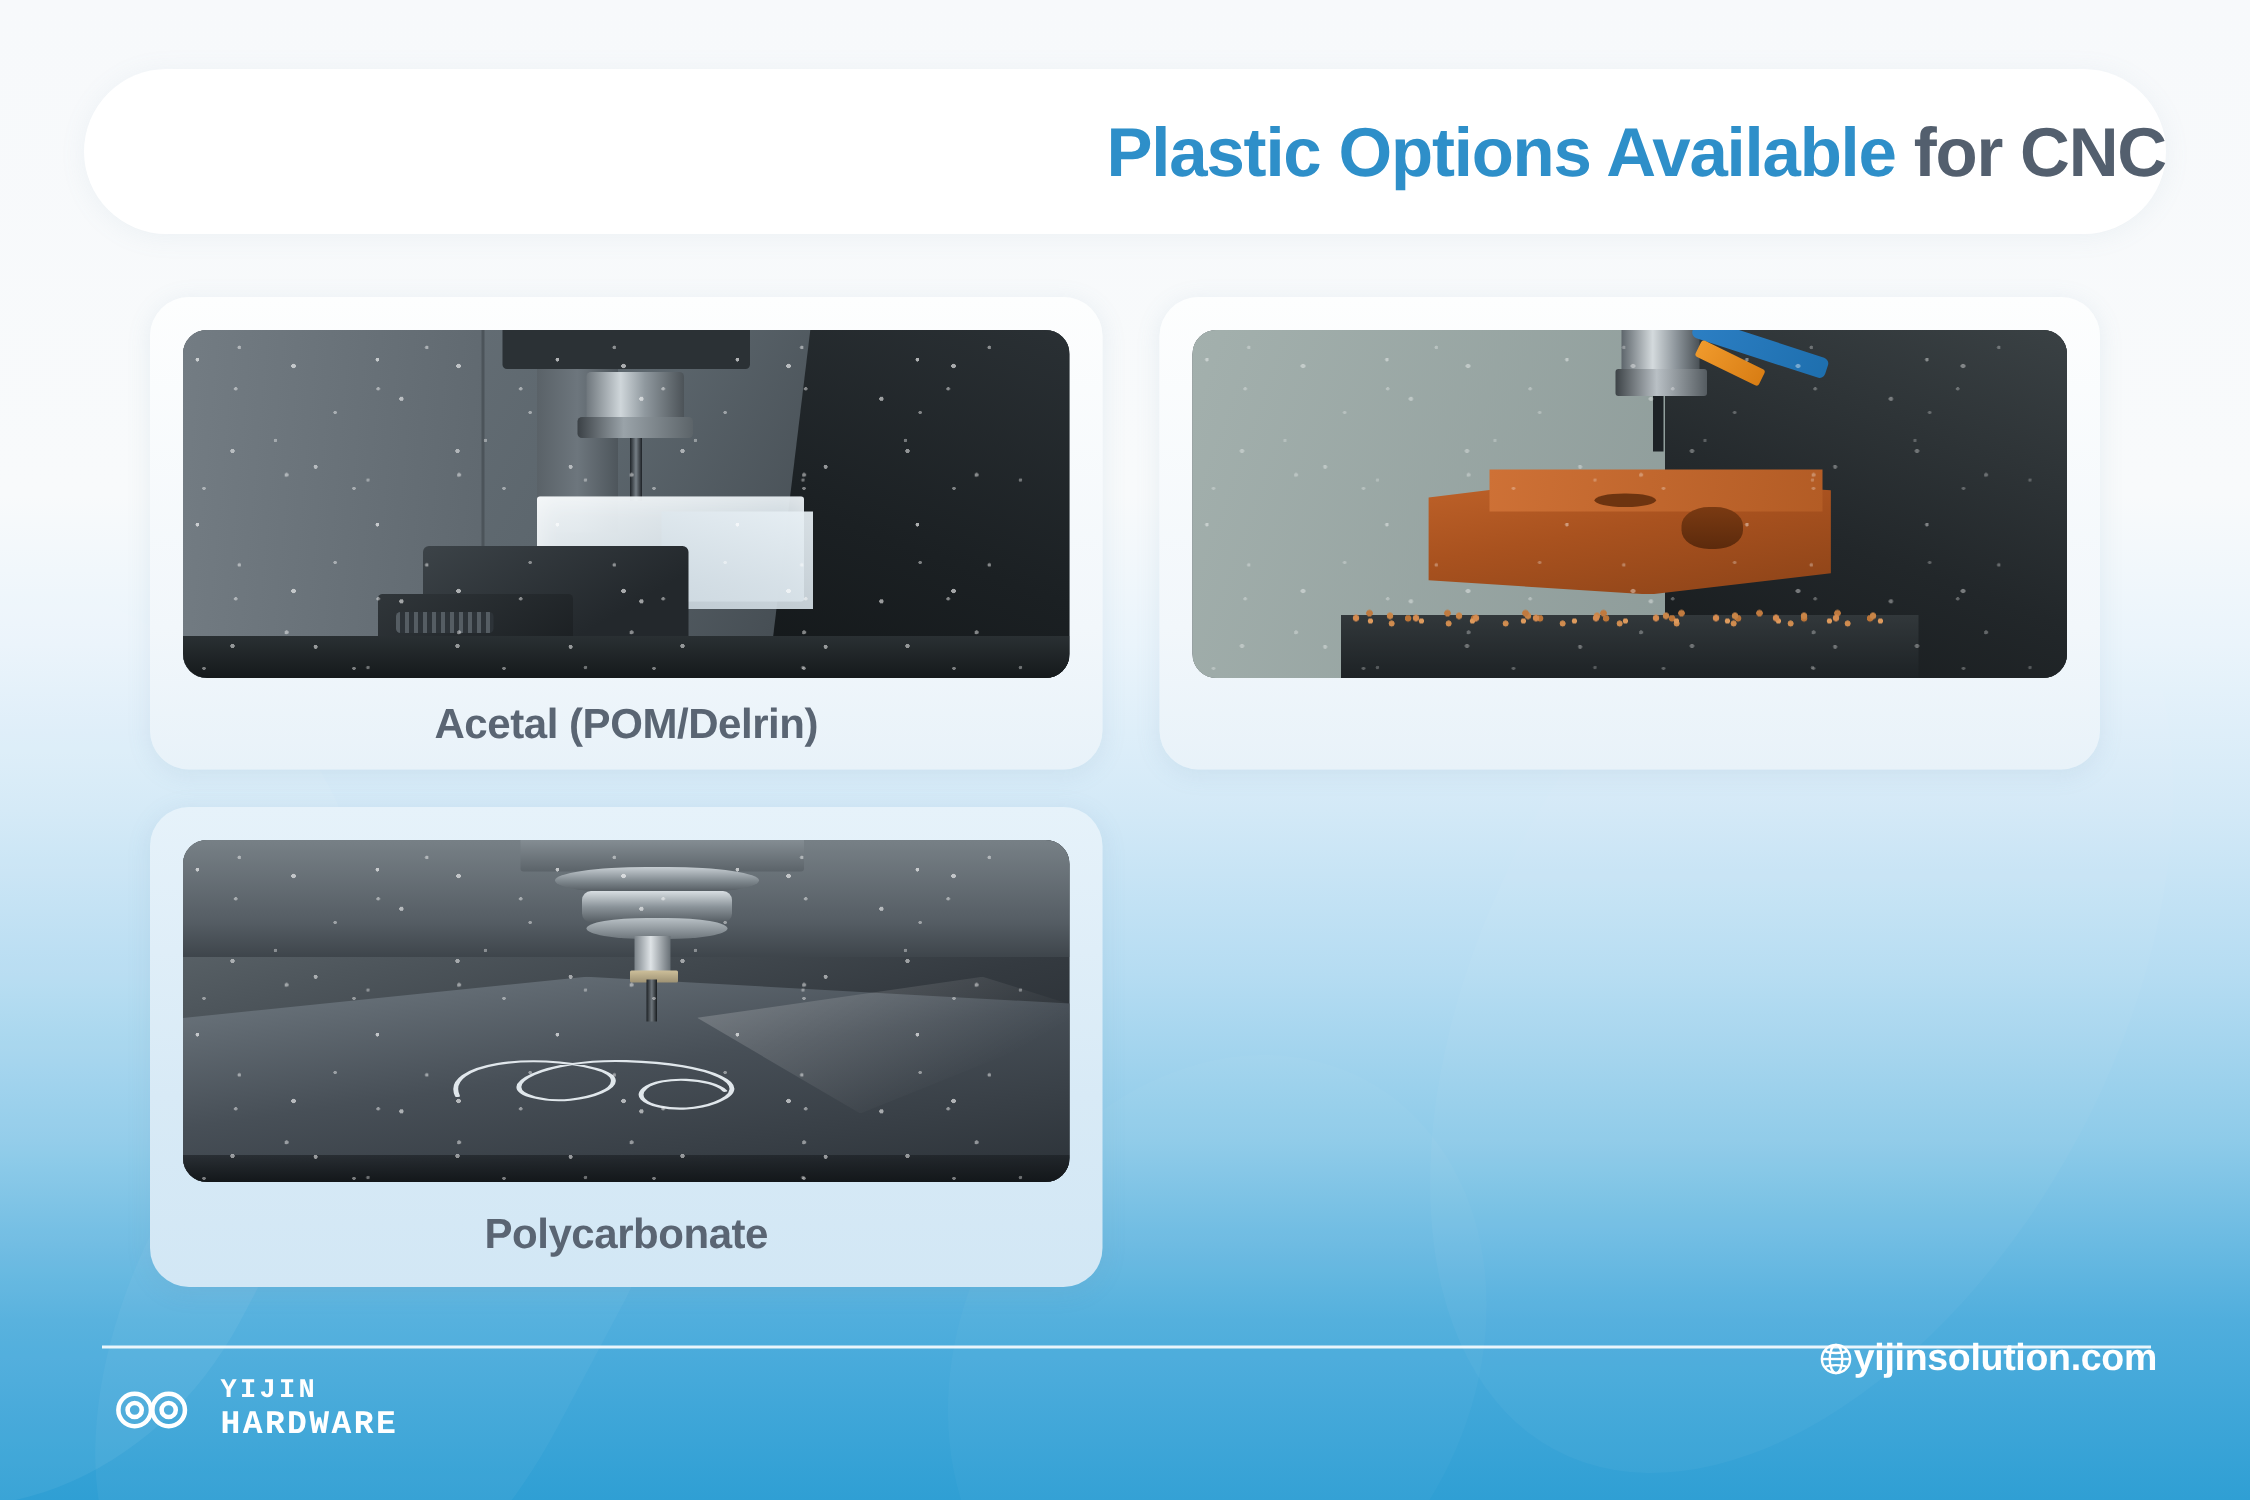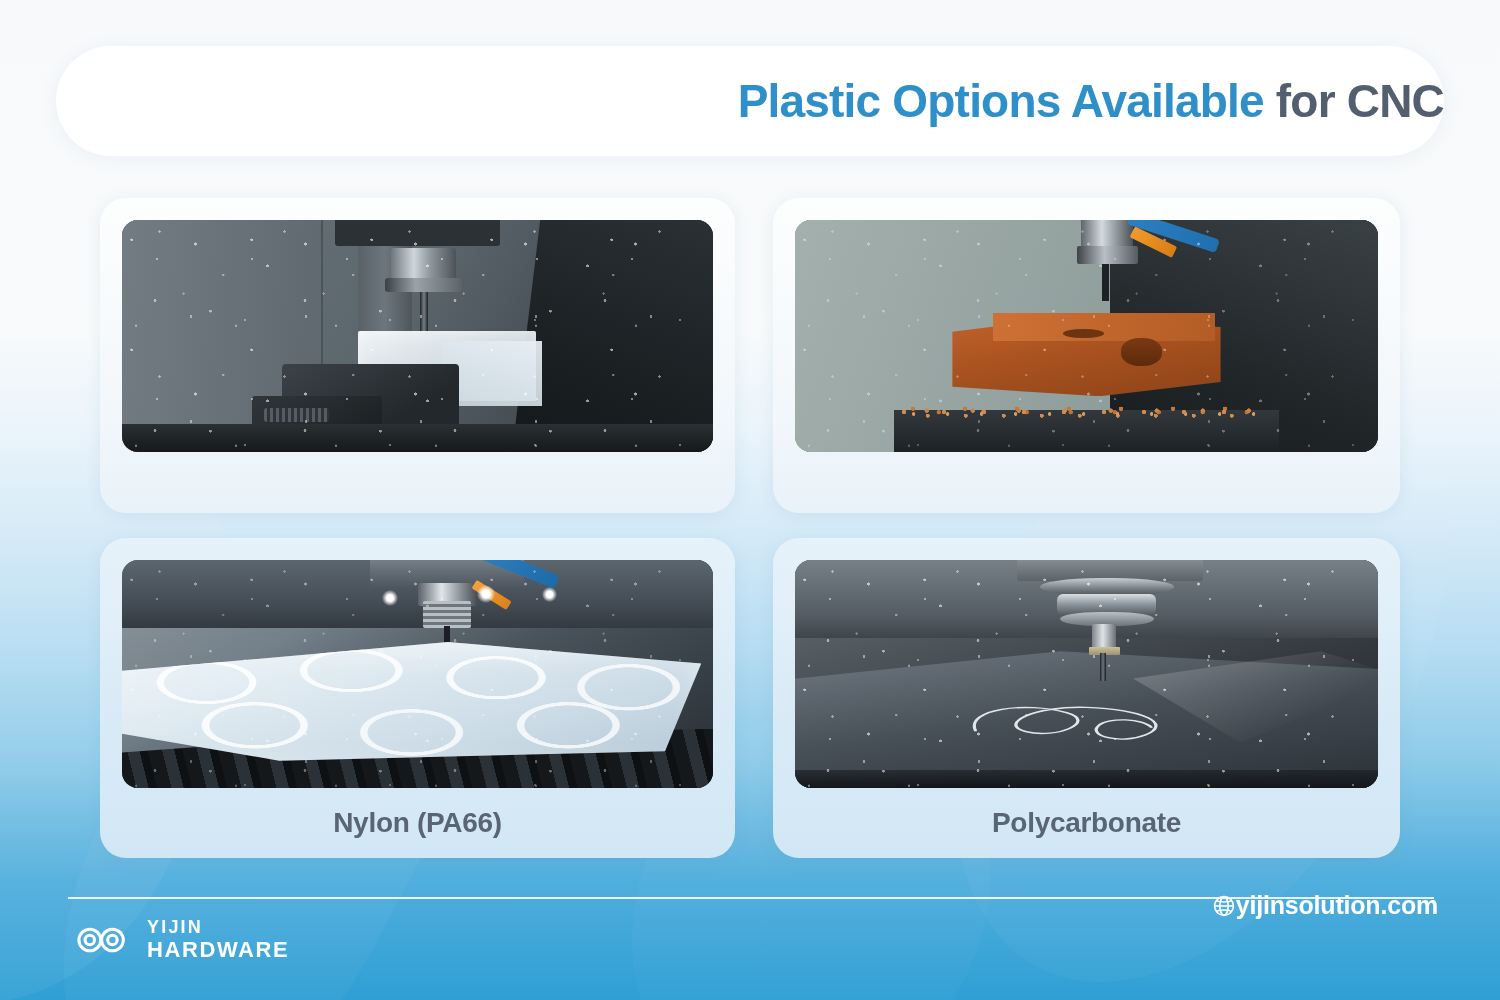--- a/index.html
+++ b/index.html
@@ -285,20 +285,21 @@
     height: 2px;
     background: rgba(255,255,255,0.88);
   }
   .brand {
     position: absolute;
     left: 72px;
     top: 918px;
     display: flex;
     align-items: center;
     gap: 13px;
+    font-family: Liberation Mono, monospace;
   }
   .brand-mark { width: 62px; height: 34px; flex: none; }
   .brand-text { display: flex; flex-direction: column; line-height: 1; color: #fff; }
   .brand-text .l1 {
     font-size: 18px; font-weight: bold; letter-spacing: 2.2px;
   }
   .brand-text .l2 {
     font-size: 22px; font-weight: bold; letter-spacing: 1.6px; margin-top: 3px;
   }
   .site {
@@ -344,20 +345,21 @@
           <div class="ac-bit"></div>
           <div class="ac-block"></div>
           <div class="ac-block2"></div>
           <div class="ac-vise"></div>
           <div class="ac-vise2"></div>
           <div class="ac-bolt"></div>
           <div class="ac-base"></div>
           <div class="speckle"></div>
         </div>
       </div>
+      <div class="card-label">Acetal (POM/Delrin)</div>
     </div>
 
     <div class="card row1">
       <div class="thumb">
         <div class="scene">
           <div class="pk-bg"></div>
           <div class="pk-wall"></div>
           <div class="pk-dark"></div>
           <div class="pk-spindle"></div>
           <div class="pk-coll"></div>
@@ -368,42 +370,20 @@
           <div class="pk-block"></div>
           <div class="pk-blocktop"></div>
           <div class="pk-hole1"></div>
           <div class="pk-hole2"></div>
           <div class="pk-chips"></div>
           <div class="speckle" style="opacity:.55"></div>
         </div>
       </div>
     </div>
 
-    <div class="card row2">
-      <div class="thumb">
-        <div class="scene">
-          <div class="ny-bg"></div>
-          <div class="ny-topdark"></div>
-          <div class="ny-bed"></div>
-          <div class="ny-gantry"></div>
-          <div class="ny-spindle"></div>
-          <div class="ny-coll"></div>
-          <div class="ny-bit"></div>
-          <div class="ny-hoseB"></div>
-          <div class="ny-nozzle"></div>
-          <div class="ny-sheet"></div>
-          <div class="ny-pattern"></div>
-          <div class="ny-light1"></div>
-          <div class="ny-light2"></div>
-          <div class="ny-light3"></div>
-          <div class="speckle" style="opacity:.6"></div>
-        </div>
-      </div>
-      <div class="card-label">Nylon (PA66)</div>
-    </div>
 
     <div class="card row2">
       <div class="thumb">
         <div class="scene">
           <div class="pc-bg"></div>
           <div class="pc-blur"></div>
           <div class="pc-sheet"></div>
           <div class="pc-gloss"></div>
           <div class="pc-head"></div>
           <div class="pc-disc1"></div>

